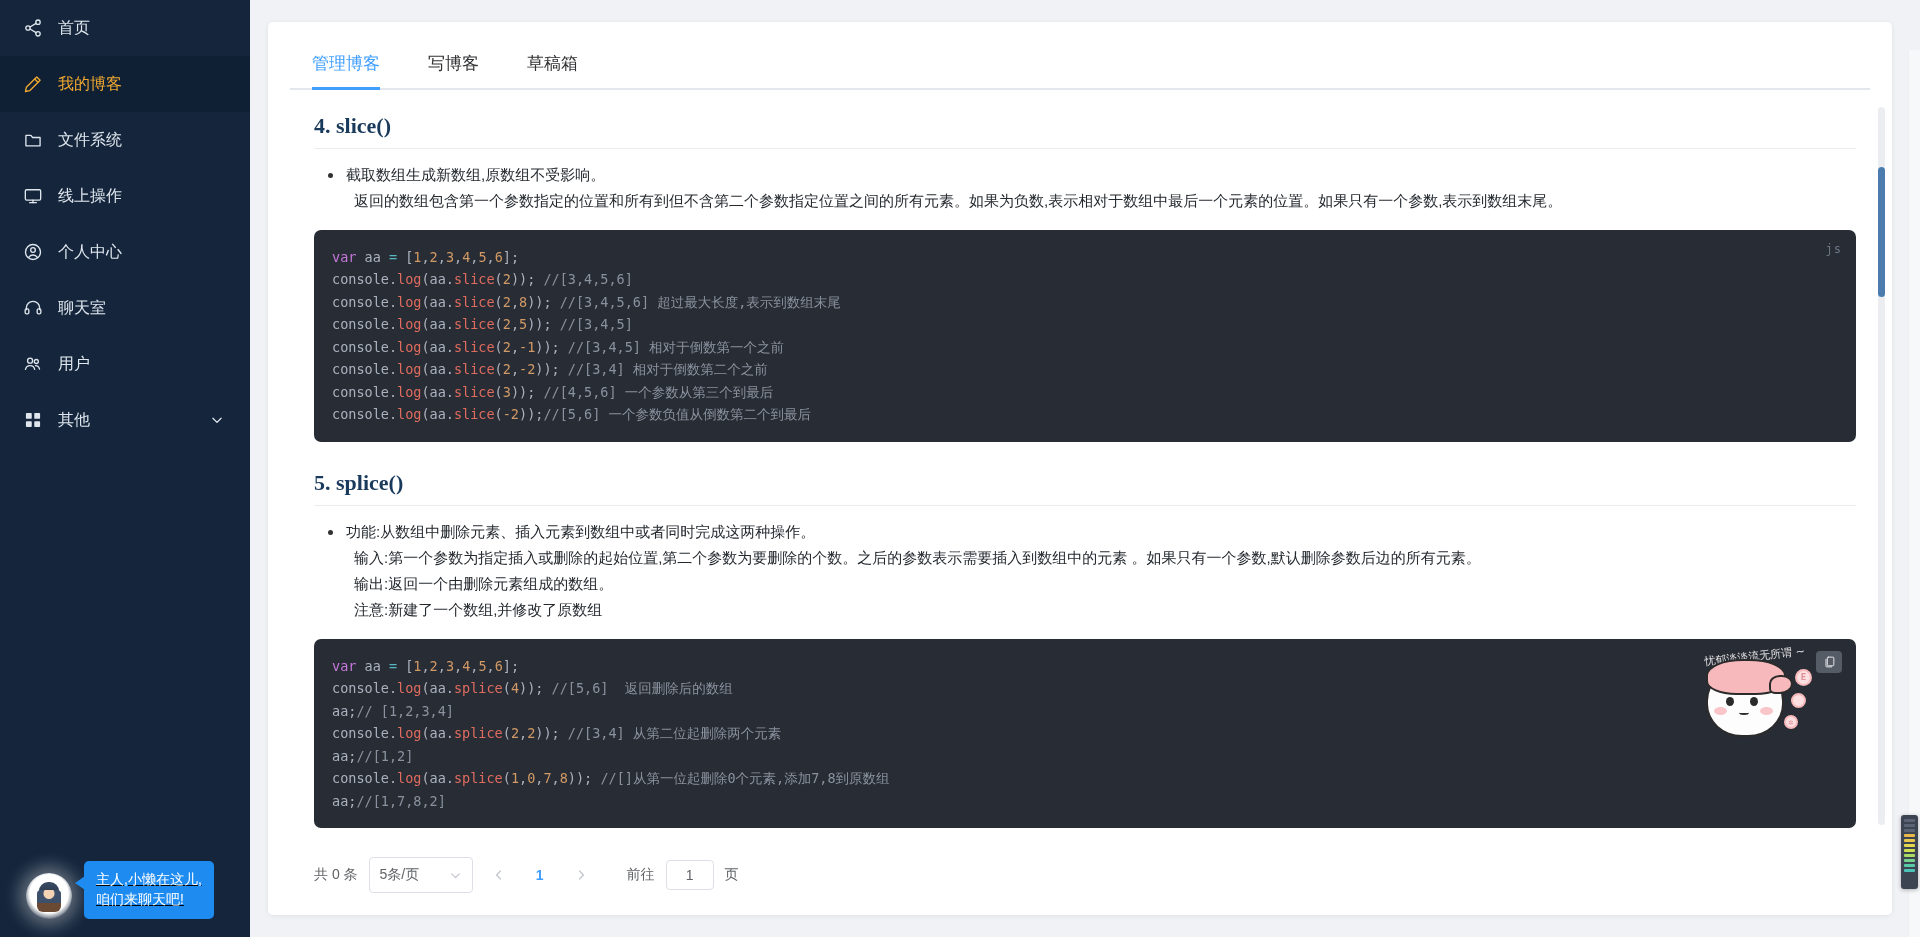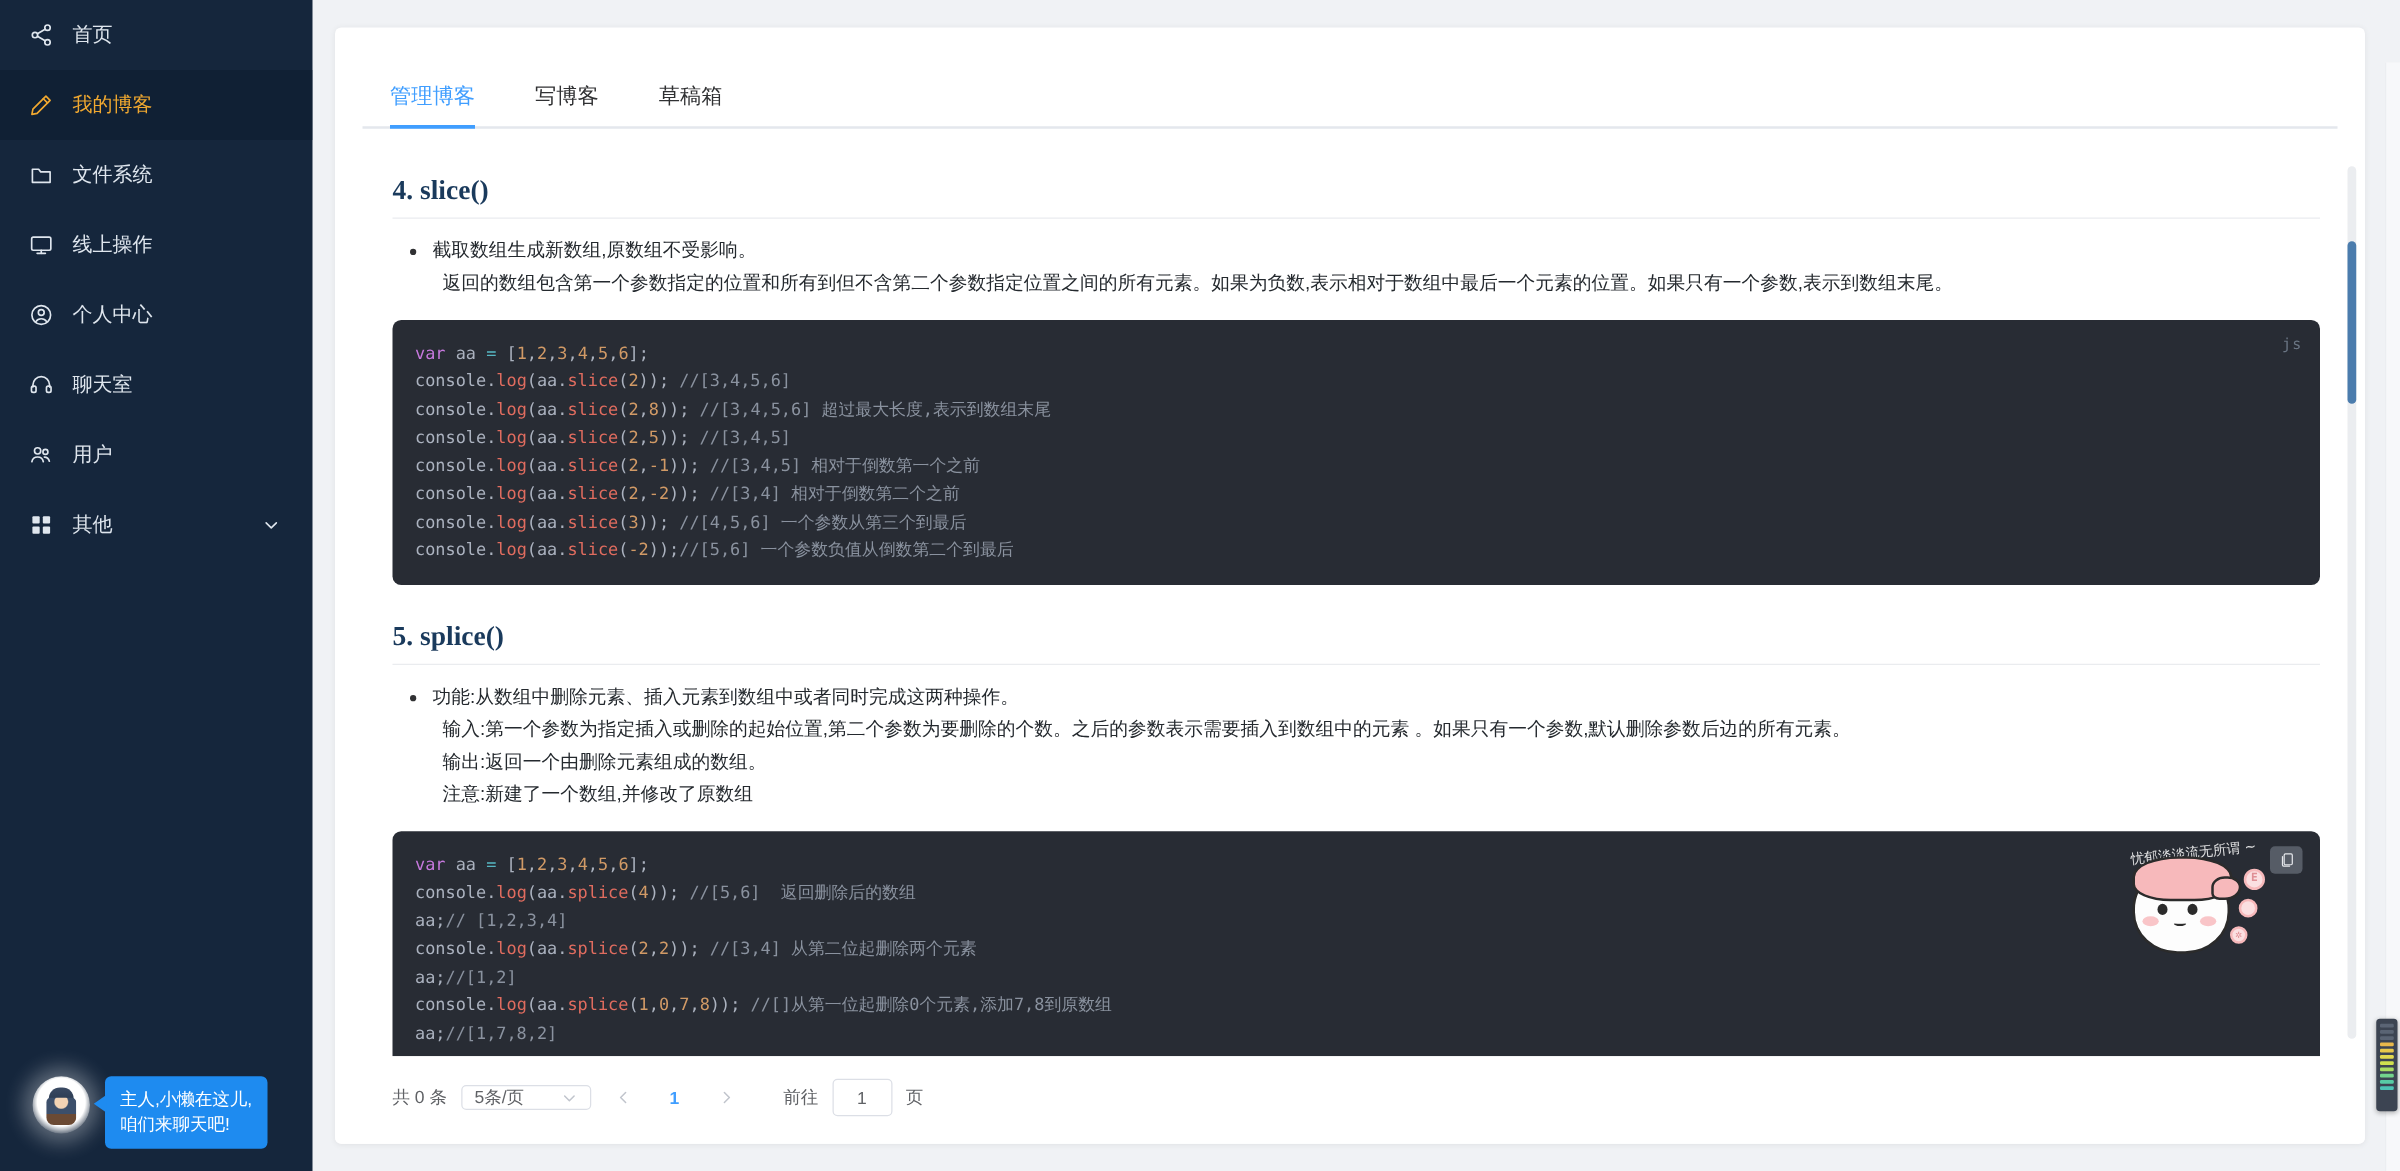--- a/index.html
+++ b/index.html
@@ -81,21 +81,21 @@
   .menu-item.active { background: #102034; color: #f0a830; }
   .menu-item .ico { width: 22px; height: 22px; display: flex; align-items: center; justify-content: center; flex: none; }
   .menu-item .ico svg { width: 20px; height: 20px; }
   .menu-item .label { white-space: nowrap; }
   .menu-item .chev { margin-left: auto; margin-right: 26px; display: flex; }
   .menu-item .chev svg { width: 14px; height: 14px; }
 
   
   .chat-widget {
     position: absolute; left: 26px; bottom: 18px;
-    display: flex; align-items: flex-start; z-index: 20;
+    display: flex; align-items: flex-end; z-index: 20; text-decoration: underline;
   }
   .chat-avatar {
     width: 46px; height: 46px; border-radius: 50%;
     background: radial-gradient(circle at 50% 45%, #ffffff 0 56%, rgba(255,255,255,.35) 74%, rgba(255,255,255,0) 100%);
     box-shadow: 0 0 16px 7px rgba(255,255,255,.32);
     position: relative; flex: none;
   }
   .chat-avatar::before {
     content: ""; position: absolute; left: 13px; top: 9px; width: 20px; height: 11px;
     background: linear-gradient(#3a4a63, #2b3a50);
@@ -126,21 +126,21 @@
   .card {
     flex: 1; background: #fff; border-radius: 5px;
     box-shadow: 0 1px 5px rgba(0,0,0,.07);
     display: flex; flex-direction: column; min-width: 0;
     position: relative;
     padding: 0 0 0 0;
   }
   .tabs {
     display: flex; gap: 0; padding: 27px 0 0 22px;
     border-bottom: 2px solid #e4e7ed;
-    margin: 16px 22px;
+    margin: 3px 22px;
   }
   .tab {
     font-size: 17px; color: #303133;
     padding: 0 0 13px 0; margin-right: 48px;
     cursor: pointer; position: relative; white-space: nowrap;
   }
   .tab.active { color: #409eff; }
   .tab.active::after {
     content: ""; position: absolute; left: 0; right: 0; bottom: -2px; height: 3px; background: #409eff;
   }
@@ -256,21 +256,21 @@
     display: flex; align-items: center; gap: 11px;
     padding: 18px 0 22px 46px;
     font-size: 14px; color: #606266;
     border-top: 0;
     position: relative; z-index: 5; background: #fff;
     border-radius: 0 0 5px 5px;
   }
   .total { color: #606266; }
   .pagesize {
     display: flex; align-items: center; justify-content: space-between;
-    width: 104px; height: 20px; padding: 0 10px;
+    width: 104px; height: 36px; padding: 0 10px;
     border: 1px solid #dcdfe6; border-radius: 4px;
     background: #fff; color: #606266; cursor: pointer;
     font-size: 14px;
   }
   .pagesize .chev { color: #c0c4cc; display: flex; }
   .pagesize .chev svg { width: 13px; height: 13px; }
   .arrow-btn {
     width: 30px; height: 30px; display: flex; align-items: center; justify-content: center;
     color: #c0c4cc; cursor: pointer; background: transparent; border: none;
   }

